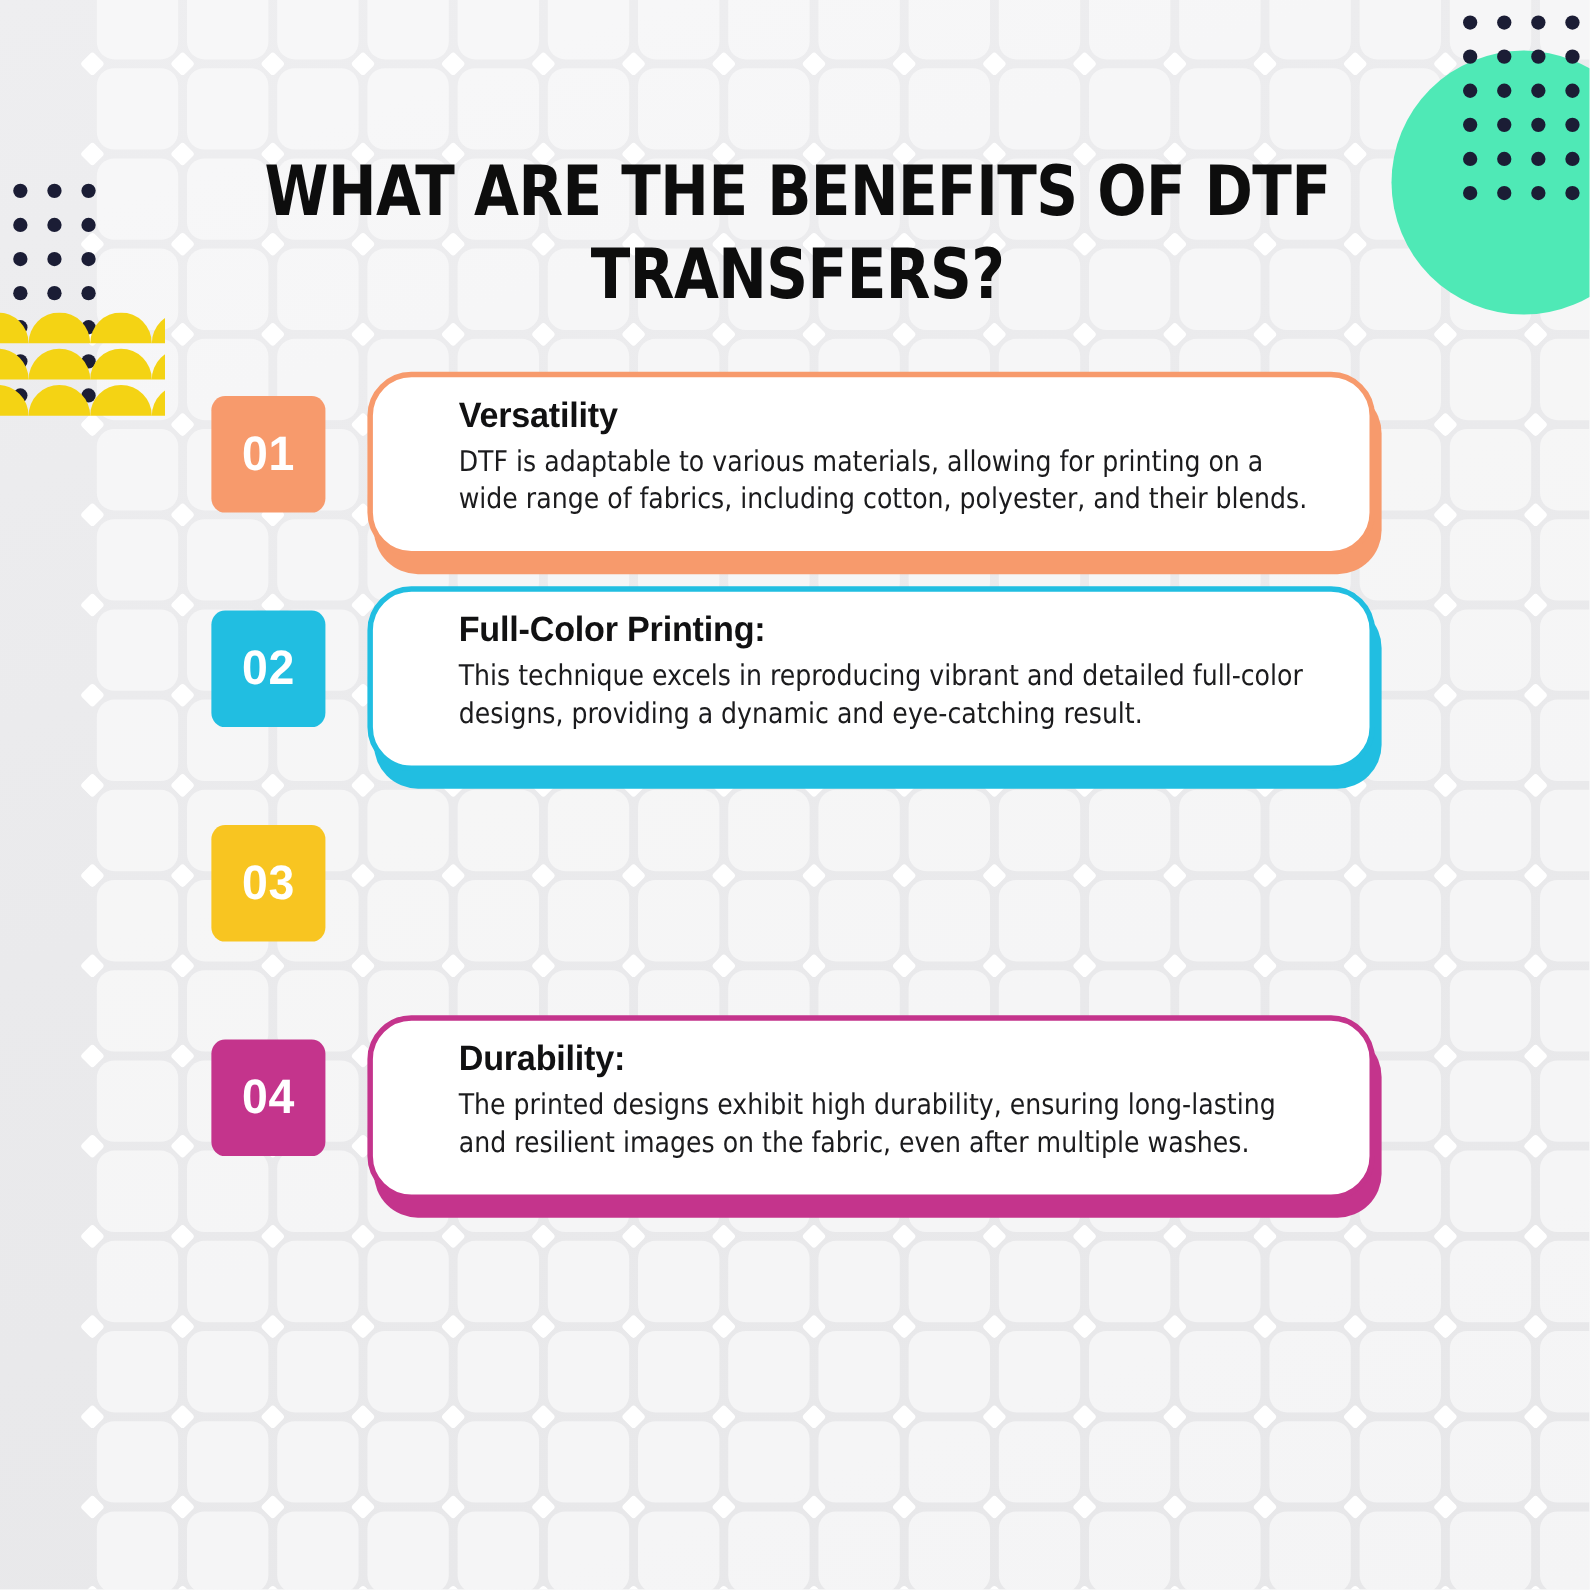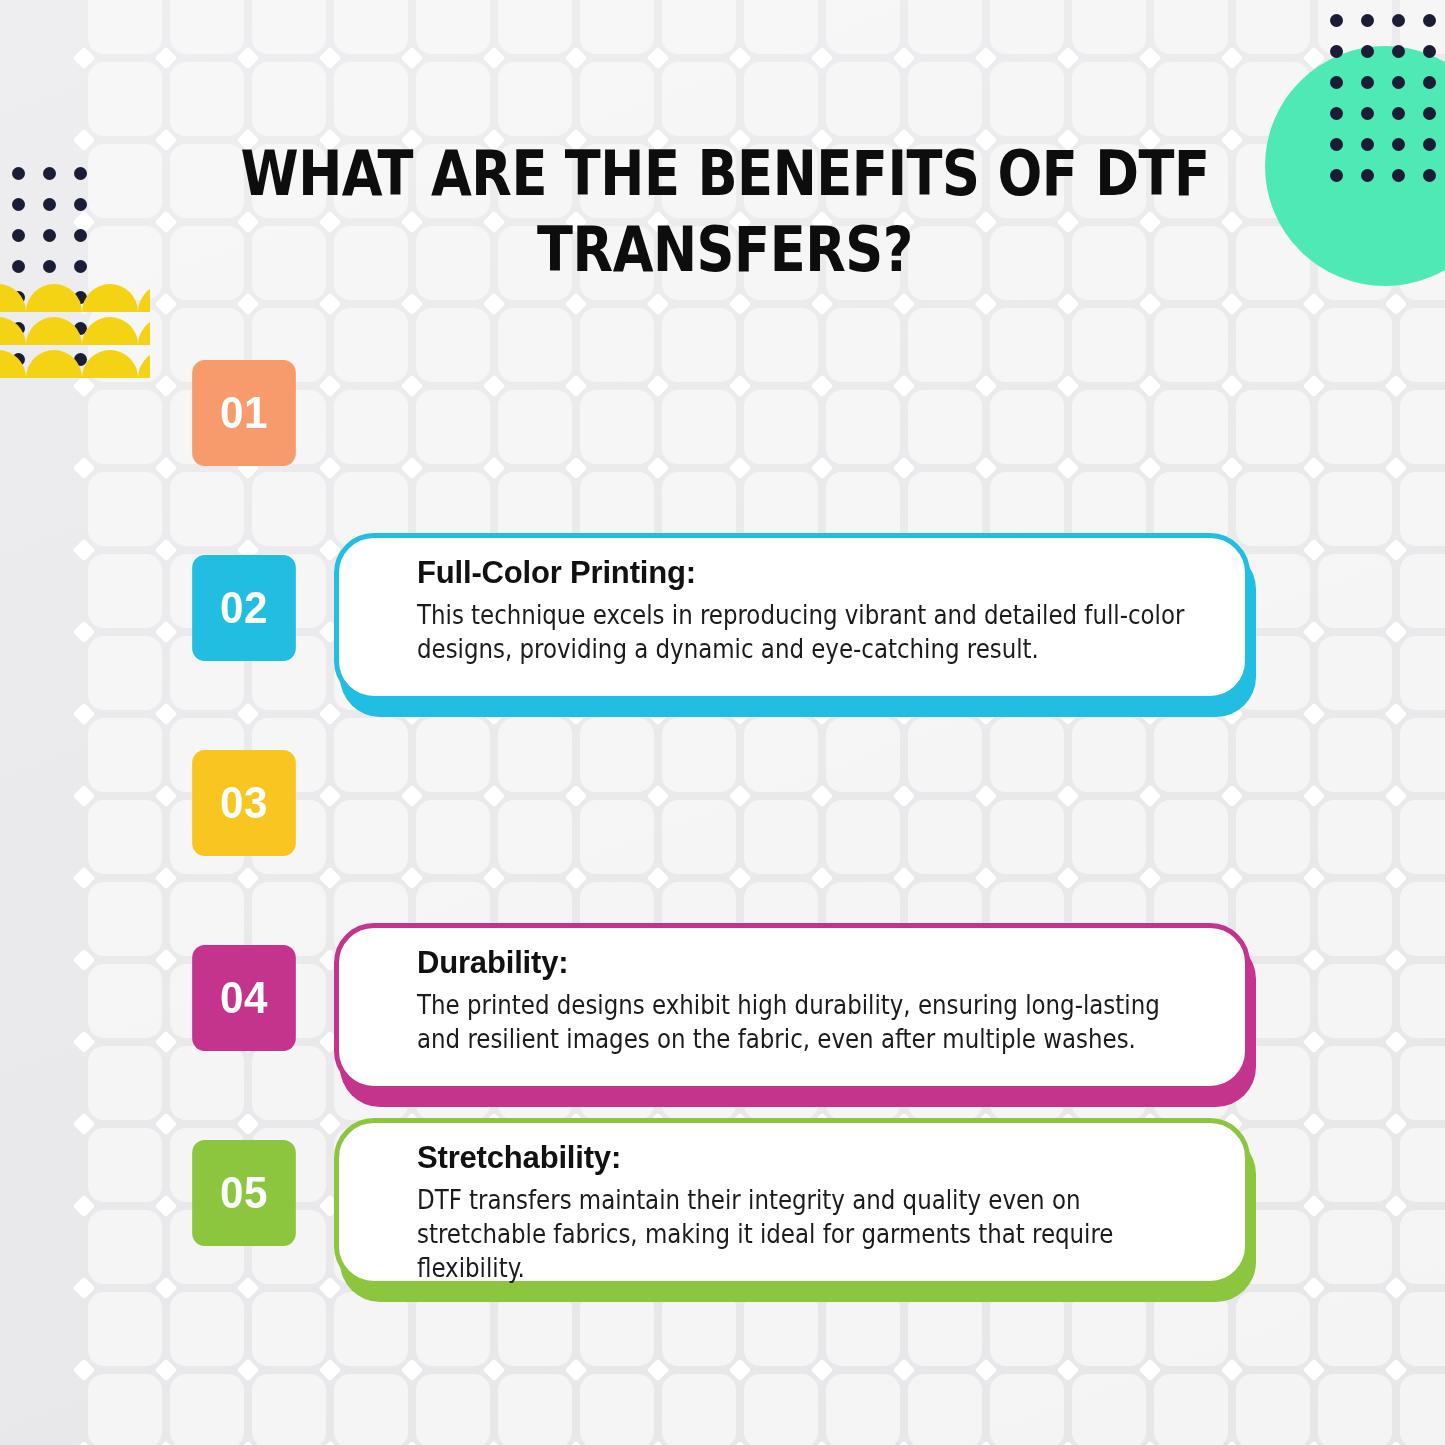--- a/index.html
+++ b/index.html
@@ -764,20 +764,27 @@
     <div class="semi" style="left:168px;top:66px"></div>
   </div>
 
 <div id="title">WHAT ARE THE BENEFITS OF DTF TRANSFERS?</div>
 
 <div id="cards">
     <div class="row">
       <div class="badge" style="background:#f79a6c">
         <span>01</span>
       </div>
+      <div class="card-wrap">
+        <div class="card-shadow" style="background:#f79a6c"></div>
+        <div class="card" style="border-color:#f79a6c">
+          <h3>Versatility</h3>
+          <p>DTF is adaptable to various materials, allowing for printing on a wide range of fabrics, including cotton, polyester, and their blends.</p>
+        </div>
+      </div>
     </div>
     <div class="row">
       <div class="badge" style="background:#21bee1">
         <span>02</span>
       </div>
       <div class="card-wrap">
         <div class="card-shadow" style="background:#21bee1"></div>
         <div class="card" style="border-color:#21bee1">
           <h3>Full-Color Printing:</h3>
           <p>This technique excels in reproducing vibrant and detailed full-color designs, providing a dynamic and eye-catching result.</p>
@@ -794,25 +801,13 @@
         <span>04</span>
       </div>
       <div class="card-wrap">
         <div class="card-shadow" style="background:#c4348c"></div>
         <div class="card" style="border-color:#c4348c">
           <h3>Durability:</h3>
           <p>The printed designs exhibit high durability, ensuring long-lasting and resilient images on the fabric, even after multiple washes.</p>
         </div>
       </div>
     </div>
-    <div class="row">
-      <div class="badge" style="background:#8cc63f">
-        <span>05</span>
-      </div>
-      <div class="card-wrap">
-        <div class="card-shadow" style="background:#8cc63f"></div>
-        <div class="card" style="border-color:#8cc63f">
-          <h3>Stretchability:</h3>
-          <p>DTF transfers maintain their integrity and quality even on stretchable fabrics, making it ideal for garments that require flexibility.</p>
-        </div>
-      </div>
-    </div>
   </div>
 
 </body></html>

